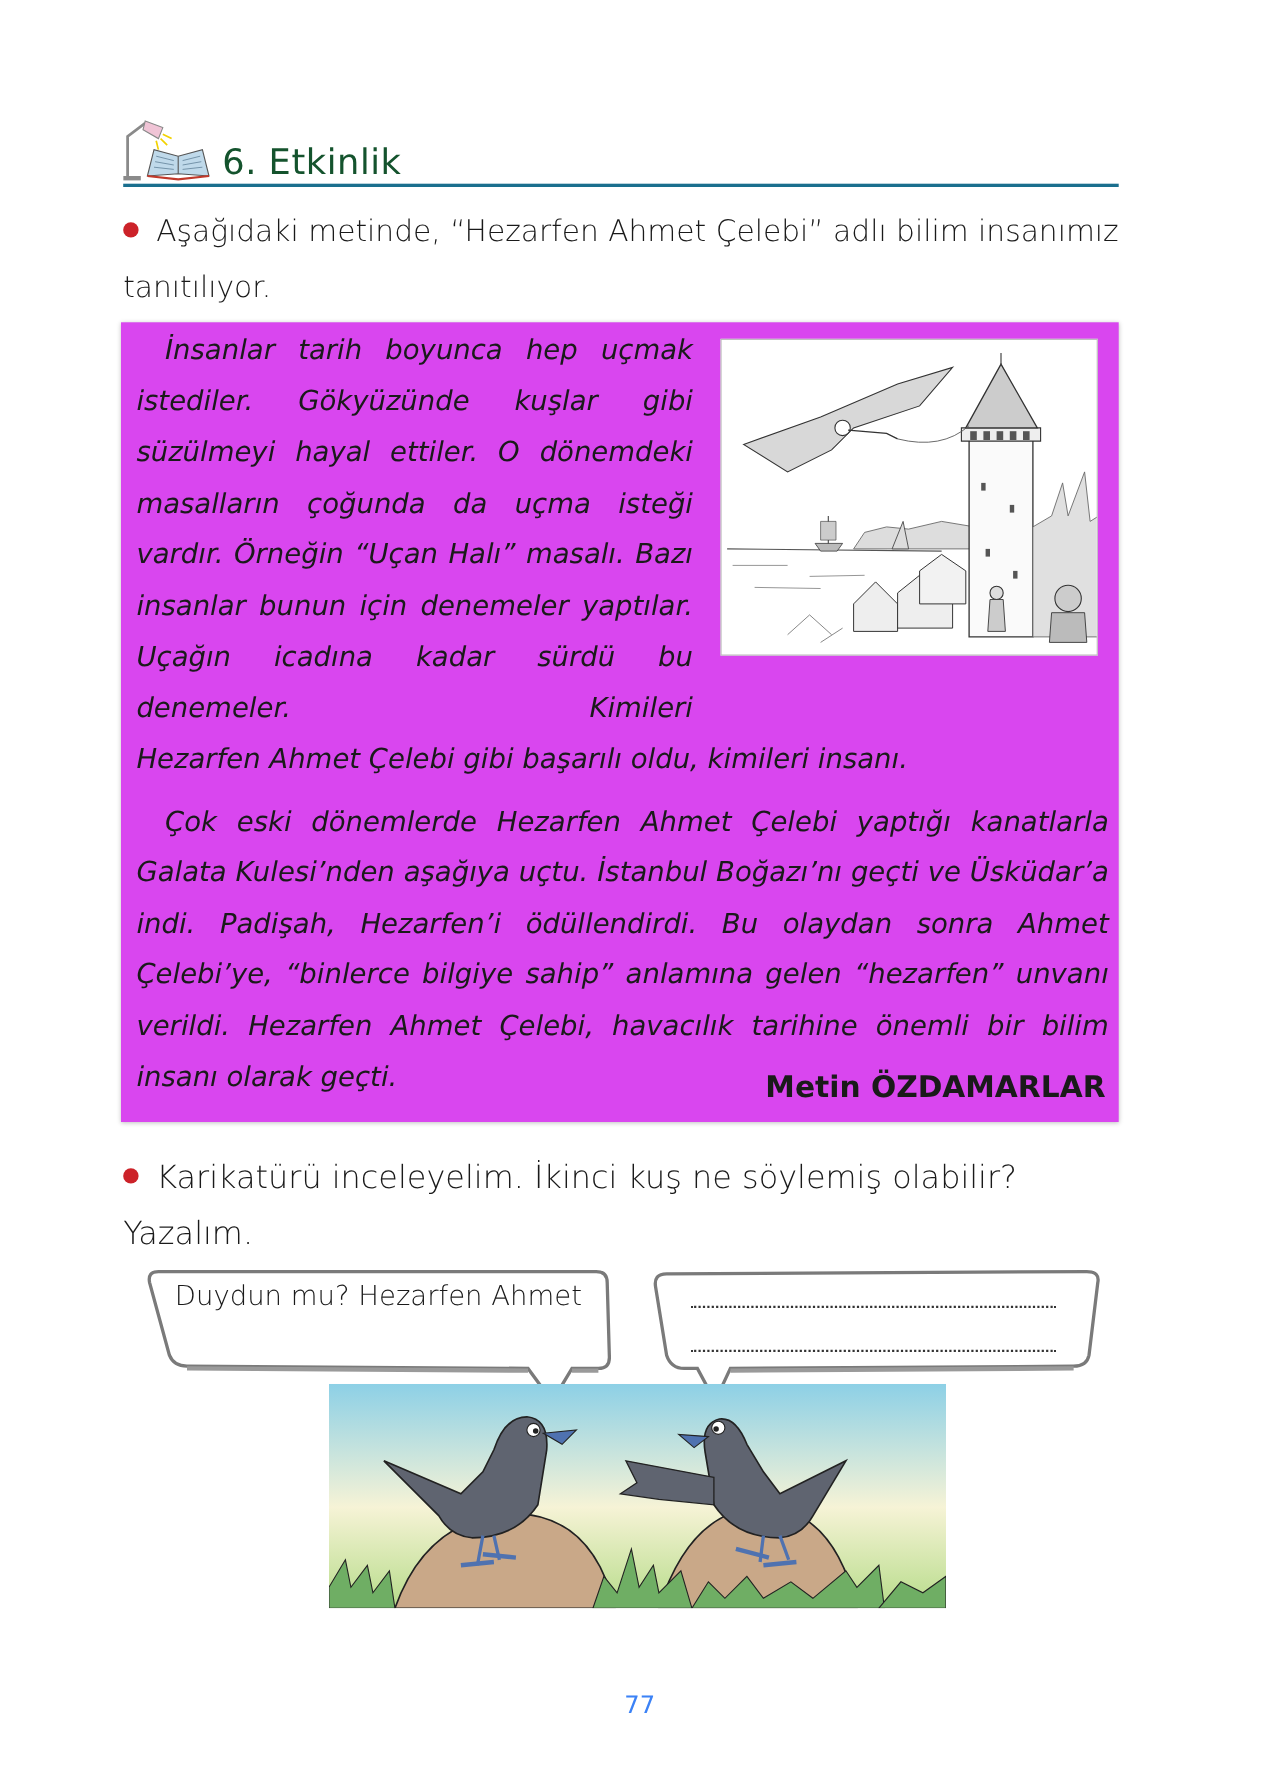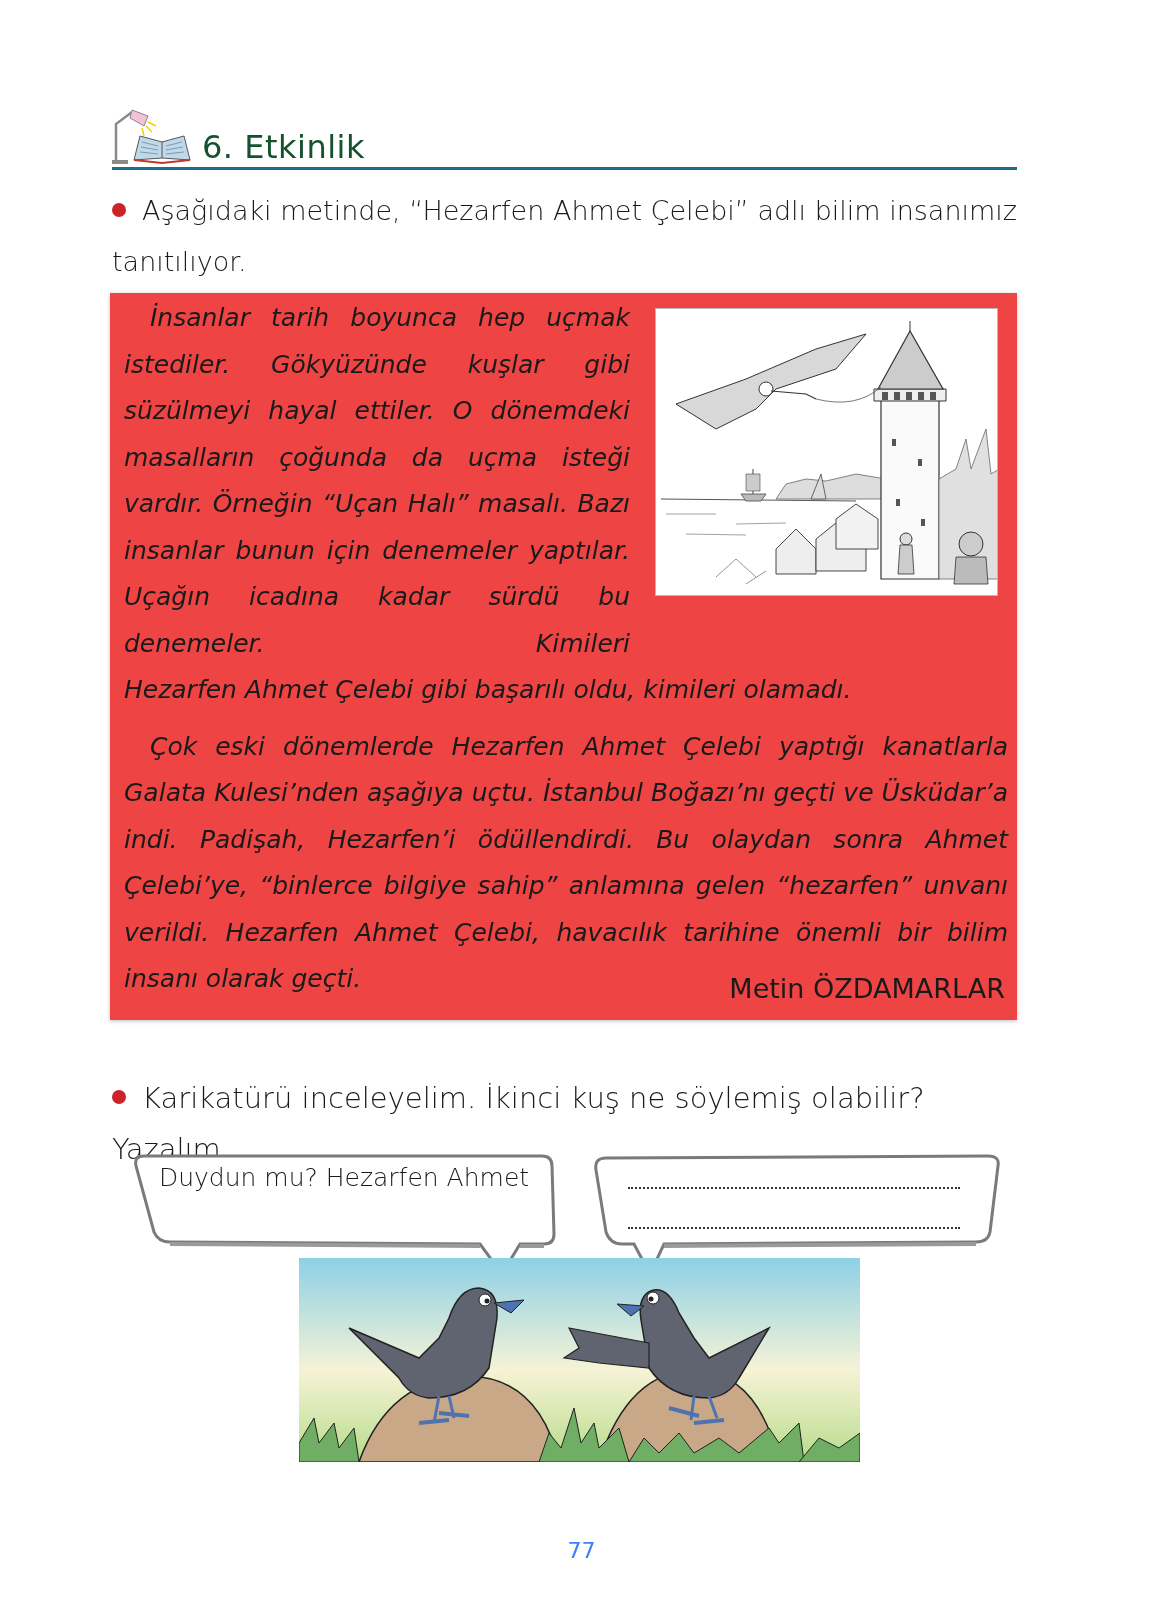--- a/index.html
+++ b/index.html
@@ -8,29 +8,29 @@
 
     .header { position: absolute; left: 112px; top: 108px; width: 905px; height: 64px; }
     .header .lamp { position: absolute; left: 0; top: 0; width: 80px; height: 58px; }
     .header .title { position: absolute; left: 90px; top: 20px; font-size: 32px; color: #14532d; font-family: "DejaVu Sans", sans-serif; letter-spacing: 0.5px; }
     .header .rule { position: absolute; left: 0; top: 59px; width: 905px; height: 3px; background: #1a6f8e; }
 
     .bullet-dot { display: inline-block; width: 14px; height: 14px; border-radius: 50%; background: #cc2229; margin-right: 16px; vertical-align: middle; position: relative; top: -3px; }
 
     .intro { position: absolute; left: 112px; top: 185px; width: 905px; font-size: 27px; line-height: 51px; text-align: justify; font-family: "DejaVu Sans", sans-serif; font-weight: 300; }
 
-    .textbox { position: absolute; left: 110px; top: 293px; width: 907px; height: 727px; background: #ef4444; box-shadow: 0 1px 4px rgba(0,0,0,0.25); }
+    .textbox { position: absolute; left: 110px; top: 293px; width: 907px; height: 727px; background: #d946ef; box-shadow: 0 1px 4px rgba(0,0,0,0.25); }
     .passage { position: absolute; left: 14px; top: 2px; width: 884px; font-family: "DejaVu Sans", sans-serif; font-style: italic; font-size: 25px; line-height: 46.5px; color: #1a1a1a; }
     .passage .p1 { width: 506px; text-align: justify; text-align-last: justify; text-indent: 26px; }
     .passage .p1b { width: 884px; }
     .passage .p2 { margin-top: 10px; text-align: justify; text-indent: 26px; }
     .illustration { position: absolute; left: 545px; top: 15px; width: 343px; height: 288px; border: 1px solid #b9b9b9; background: #ffffff; overflow: hidden; }
-    .author { position: absolute; right: 12px; top: 680px; font-size: 27px; color: #1a1a1a; font-family: "DejaVu Sans", sans-serif; font-weight: 400; }
+    .author { position: absolute; right: 12px; top: 680px; font-size: 27px; color: #1a1a1a; font-family: "DejaVu Sans", sans-serif; font-weight: 700; }
 
-    .task { position: absolute; left: 112px; top: 1045px; width: 905px; font-size: 29px; line-height: 51px; font-family: "DejaVu Sans", sans-serif; font-weight: 300; margin-top: 28px; }
+    .task { position: absolute; left: 112px; top: 1045px; width: 905px; font-size: 29px; line-height: 51px; font-family: "DejaVu Sans", sans-serif; font-weight: 300; }
 
     .bubble { position: absolute; }
     .bubble svg { position: absolute; left: 0; top: 0; }
     .bubble-text { position: absolute; font-size: 25px; line-height: 48px; text-align: center; font-family: "DejaVu Sans", sans-serif; font-weight: 300; }
     .bubble1 { left: 130px; top: 1152px; width: 428px; height: 126px; }
     .bubble1 .bubble-text { left: 18px; top: 2px; width: 392px; }
     .bubble2 { left: 592px; top: 1152px; width: 410px; height: 126px; }
     .dots { position: absolute; left: 36px; width: 332px; height: 3px; border-bottom: 2px dotted #333; }
     .dots.l1 { top: 34px; }
     .dots.l2 { top: 74px; }
@@ -64,21 +64,21 @@
   <div class="rule"></div>
 </div>
 
 <div class="intro">
   <span class="bullet-dot"></span><span>Aşağıdaki metinde, “Hezarfen Ahmet Çelebi” adlı bilim insanımız tanıtılıyor.</span>
 </div>
 
 <div class="textbox">
   <div class="passage">
     <p class="p1">İnsanlar tarih boyunca hep uçmak istediler. Gökyüzünde kuşlar gibi süzülmeyi hayal ettiler. O dönemdeki masalların çoğunda da uçma isteği vardır. Örneğin “Uçan Halı” masalı. Bazı insanlar bunun için denemeler yaptılar. Uçağın icadına kadar sürdü bu denemeler. Kimileri</p>
-    <p class="p1b">Hezarfen Ahmet Çelebi gibi başarılı oldu, kimileri olamadı.</p>
+    <p class="p1b">Hezarfen Ahmet Çelebi gibi başarılı oldu, kimileri insanı.</p>
     <p class="p2">Çok eski dönemlerde Hezarfen Ahmet Çelebi yaptığı kanatlarla Galata Kulesi’nden aşağıya uçtu. İstanbul Boğazı’nı geçti ve Üsküdar’a indi. Padişah, Hezarfen’i ödüllendirdi. Bu olaydan sonra Ahmet Çelebi’ye, “binlerce bilgiye sahip” anlamına gelen “hezarfen” unvanı verildi. Hezarfen Ahmet Çelebi, havacılık tarihine önemli bir bilim insanı olarak geçti.</p>
   </div>
   <div class="illustration">
     <svg width="343" height="288" viewBox="0 0 343 288">
 
       <line x1="5" y1="190" x2="200" y2="192" stroke="#555" stroke-width="1"></line>
       <path d="M10 205 L60 205 M80 215 L130 214 M30 225 L90 226" stroke="#888" stroke-width="0.8"></path>
 
       <path d="M120 190 L130 175 L150 170 L170 172 L200 165 L230 170 L230 190 Z" fill="#ddd" stroke="#666" stroke-width="0.8"></path>
 

